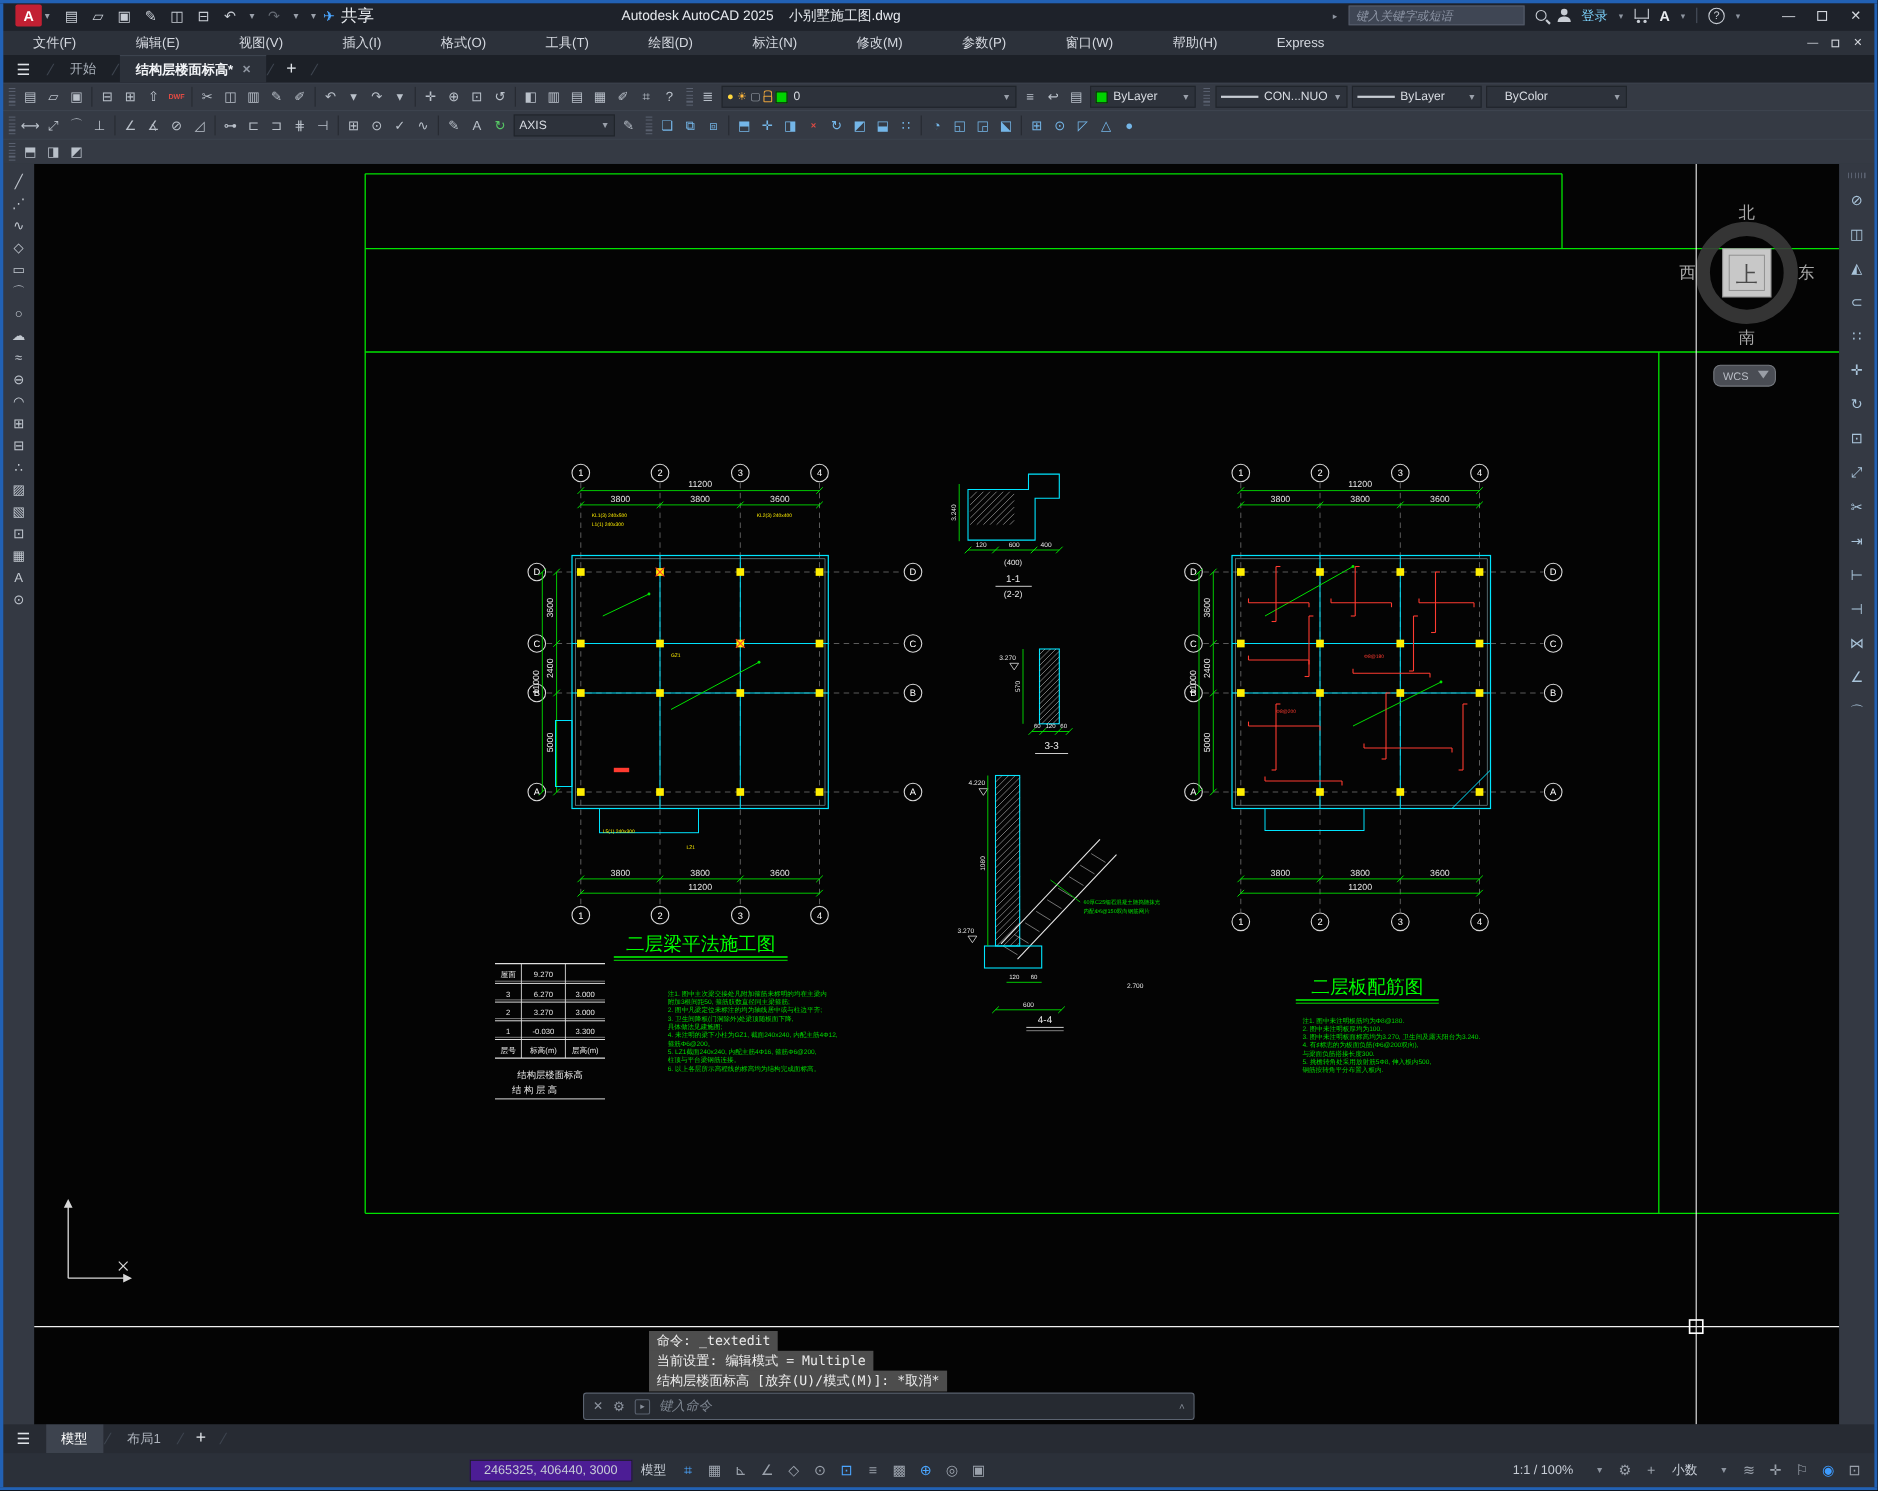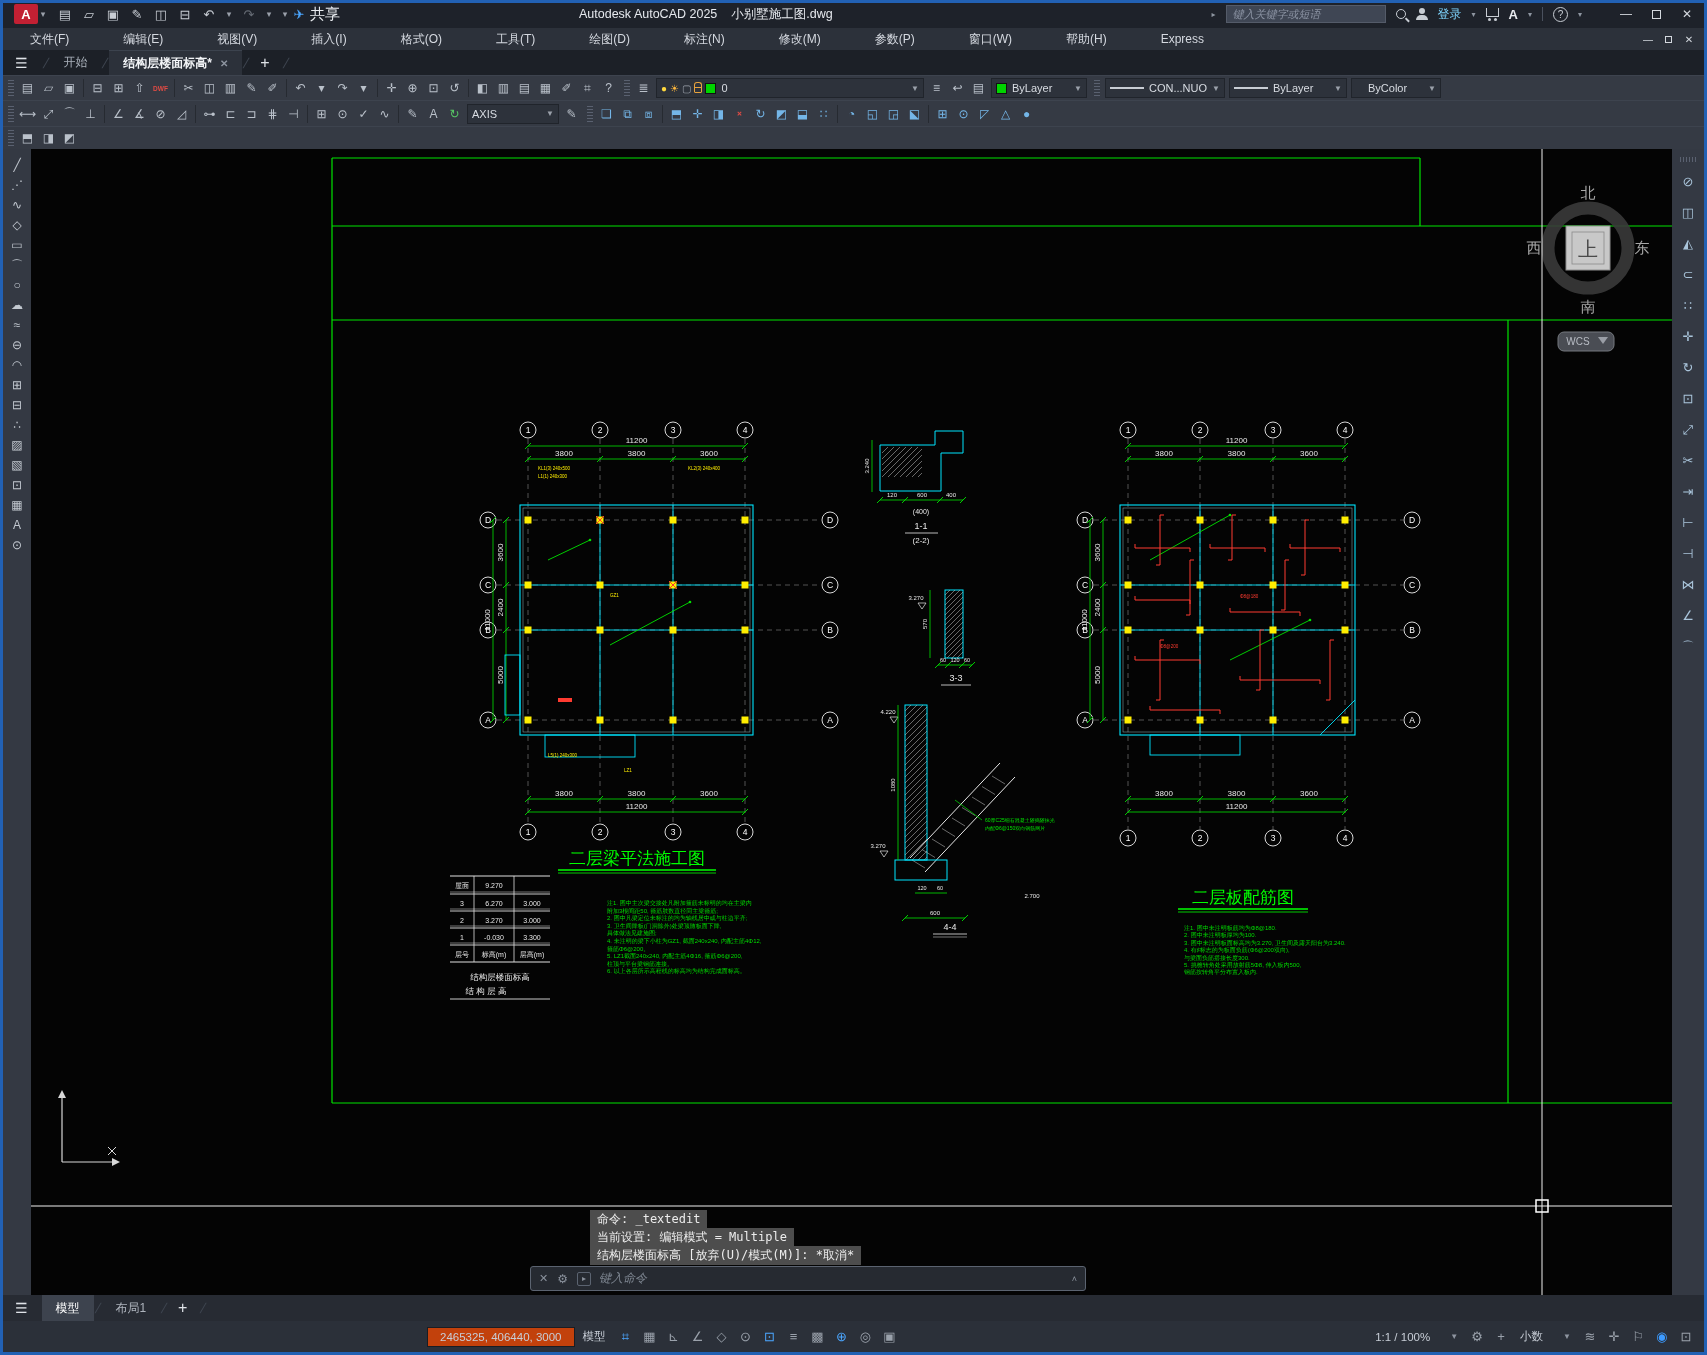--- a/index.html
+++ b/index.html
@@ -7,21 +7,21 @@
   #win{position:relative;width:1707px;height:1355px;background:#2c313a;overflow:hidden;}
   .edge{position:absolute;background:#2261b4;z-index:60;}
   
   #titlebar{position:absolute;left:0;top:0;width:1707px;height:28px;background:#1e222a;display:flex;align-items:center;z-index:40;}
   .alogo{width:24px;height:20px;background:#c22033;color:#fff;font-weight:bold;font-size:13px;display:flex;align-items:center;justify-content:center;margin-left:14px;border-radius:2px;}
   .qat{display:flex;align-items:center;gap:6px;margin-left:8px;}
   .qicon{color:#c8cdd4;font-size:13px;width:18px;text-align:center;cursor:default;}
   .qicon.small{font-size:9px;width:10px;color:#9aa0aa;}
   .qicon.dis{color:#666c75;}
   .share{color:#e8ebef;font-size:15px;margin-left:2px;}
-  #titletext{position:absolute;left:579px;top:0;height:28px;display:flex;align-items:center;gap:14px;color:#e6e9ee;font-size:12.5px;text-align:center;}
+  #titletext{position:absolute;left:565px;top:0;height:28px;display:flex;align-items:center;gap:14px;color:#e6e9ee;font-size:12.5px;text-align:center;}
   #titleright{position:absolute;right:10px;top:0;height:28px;display:flex;align-items:center;gap:10px;}
   #searchbox{width:160px;height:18px;background:#3f4654;border:1px solid #545b69;color:#8b93a3;font-style:italic;font-size:11px;display:flex;align-items:center;padding:0 6px;}
   .mag{width:10px;height:10px;border:1.5px solid #c8cdd4;border-radius:50%;position:relative;}
   .mag::after{content:"";position:absolute;width:5px;height:1.5px;background:#c8cdd4;transform:rotate(45deg);left:8px;top:9px;}
   .person{width:12px;height:12px;position:relative;}
   .person::before{content:"";position:absolute;width:6px;height:6px;border-radius:50%;background:#c8cdd4;left:3px;top:0;}
   .person::after{content:"";position:absolute;width:12px;height:5px;border-radius:6px 6px 0 0;background:#c8cdd4;left:0;top:7px;}
   .signin{color:#7dd3fc;font-size:12px;}
   .cart{width:13px;height:9px;border:1.5px solid #c8cdd4;border-top:none;position:relative;margin-top:-3px;}
   .cart::after{content:"";position:absolute;width:3px;height:3px;border-radius:50%;background:#c8cdd4;left:1px;top:10px;box-shadow:6px 0 0 #c8cdd4;}
@@ -80,21 +80,21 @@
   #cmdbar .wr{color:#8a919c;font-size:12px;}
   #cmdbar .typebox{display:flex;align-items:center;gap:8px;color:#7d8590;font-size:12px;font-style:italic;flex:1;}
   #cmdbar .pbtn{width:14px;height:14px;border:1px solid #5b6370;border-radius:2px;color:#8a919c;font-size:8px;display:flex;align-items:center;justify-content:center;font-style:normal;}
   #cmdbar .up{color:#8a919c;font-size:9px;}
   
   #laytabs{position:absolute;left:3px;top:1295px;width:1701px;height:26px;background:#272b33;display:flex;align-items:center;z-index:38;}
   .ltab{color:#aeb4bd;font-size:12px;padding:0 14px;height:26px;display:flex;align-items:center;}
   .ltab.active{background:#3d434e;color:#ffffff;}
   
   #statusbar{position:absolute;left:3px;top:1321px;width:1701px;height:31px;background:#2b3039;display:flex;align-items:center;z-index:38;}
-  #coords{margin-left:424px;background:#c2410c;border:1px solid #1a1d23;color:#c7cdd6;font-size:11.5px;padding:3px 12px;}
+  #coords{margin-left:424px;background:#4c1d95;border:1px solid #1a1d23;color:#c7cdd6;font-size:11.5px;padding:3px 12px;}
   .stxt{color:#c7cdd6;font-size:11.5px;margin:0 8px;}
   .sicon{width:24px;height:22px;display:flex;align-items:center;justify-content:center;font-size:13px;color:#9aa1ab;border-radius:2px;flex:none;}
   .sicon.on{color:#4ba6ff;}
   .sbtn{display:flex;align-items:center;gap:20px;color:#c7cdd6;font-size:11.5px;padding:0 7px;height:22px;}
   .sbtn .arr{font-size:8px;color:#8e95a0;}
   #srv{margin-left:auto;display:flex;align-items:center;margin-right:6px;}
 </style>
 </head>
 <body>
 
@@ -244,21 +244,21 @@
       <div class="combo" style="width: 120px;">
         <span class="lineglyph"></span>
         <span class="cv">CON...NUOU</span>
         <span class="arr">▼</span>
       </div>
       <div class="combo" style="width: 118px;">
         <span class="lineglyph"></span>
         <span class="cv">ByLayer</span>
         <span class="arr">▼</span>
       </div>
-      <div class="combo" style="width: 90px; padding-left: 16px;">
+      <div class="combo" style="width: 128px; padding-left: 16px;">
         <span class="cv">ByColor</span>
         <span class="arr">▼</span>
       </div>
     </div>
   <div class="tbrow" id="tb2">
       <div class="grip"></div>
       <div class="ticon">⟷</div>
       <div class="ticon">⤢</div>
       <div class="ticon">⌒</div>
       <div class="ticon">⊥</div>

